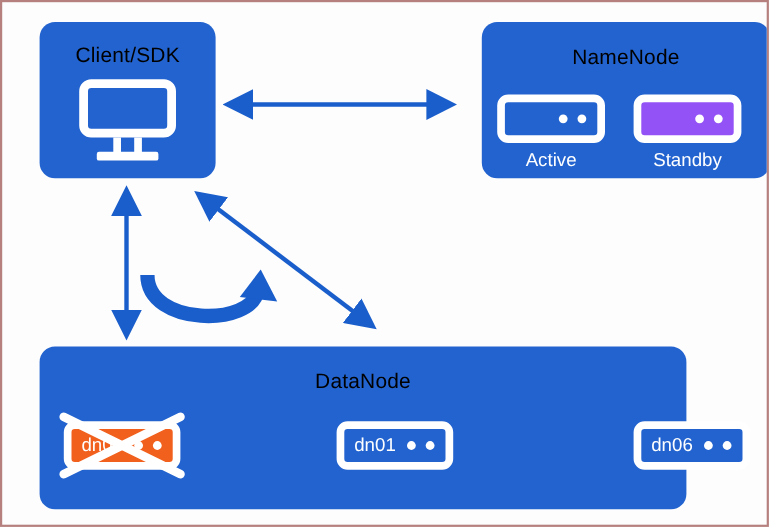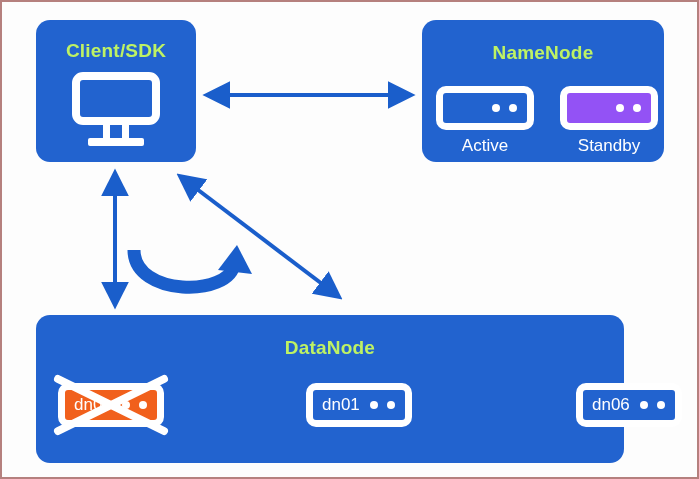--- a/index.html
+++ b/index.html
@@ -21,25 +21,24 @@
     position: absolute;
     background: #2263cf;
     border-radius: 14px;
     box-sizing: border-box;
   }
   .panel-title {
     position: absolute;
     left: 0;
     right: 0;
     text-align: center;
-    color: #bef264;
+    color: #000000;
     font-size: 19px;
     letter-spacing: 0.2px;
     white-space: nowrap;
-    font-weight: bold;
   }
   
   #client-panel {
     left: 34px;
     top: 18px;
     width: 160px;
     height: 142px;
   }
   #client-title { top: 20px; }
   .monitor {
@@ -73,23 +72,23 @@
     position: absolute;
     left: 16px;
     top: 66px;
     width: 56px;
     height: 8px;
     background: #ffffff;
     border-radius: 2px;
   }
   
   #namenode-panel {
-    left: 420px;
+    left: 436px;
     top: 18px;
-    width: 242px;
+    width: 262px;
     height: 142px;
   }
   #namenode-title { top: 22px; }
   .nn-slot {
     position: absolute;
     top: 66px;
     width: 98px;
   }
   .nn-slot.active  { left: 14px; }
   .nn-slot.standby { left: 138px; }

